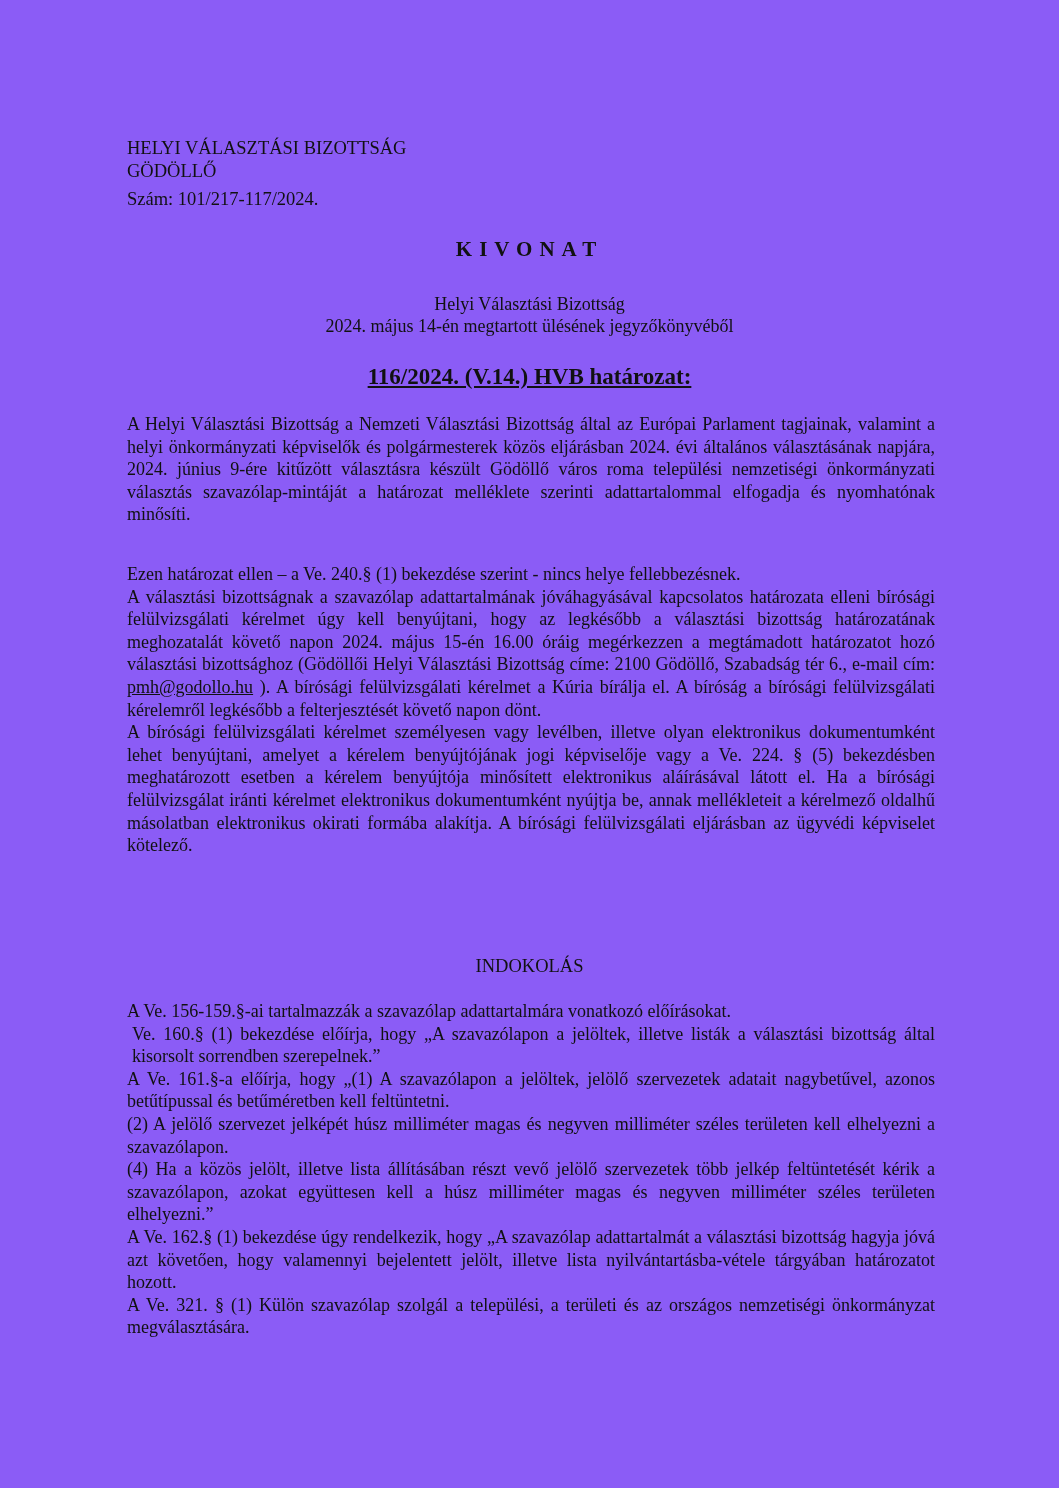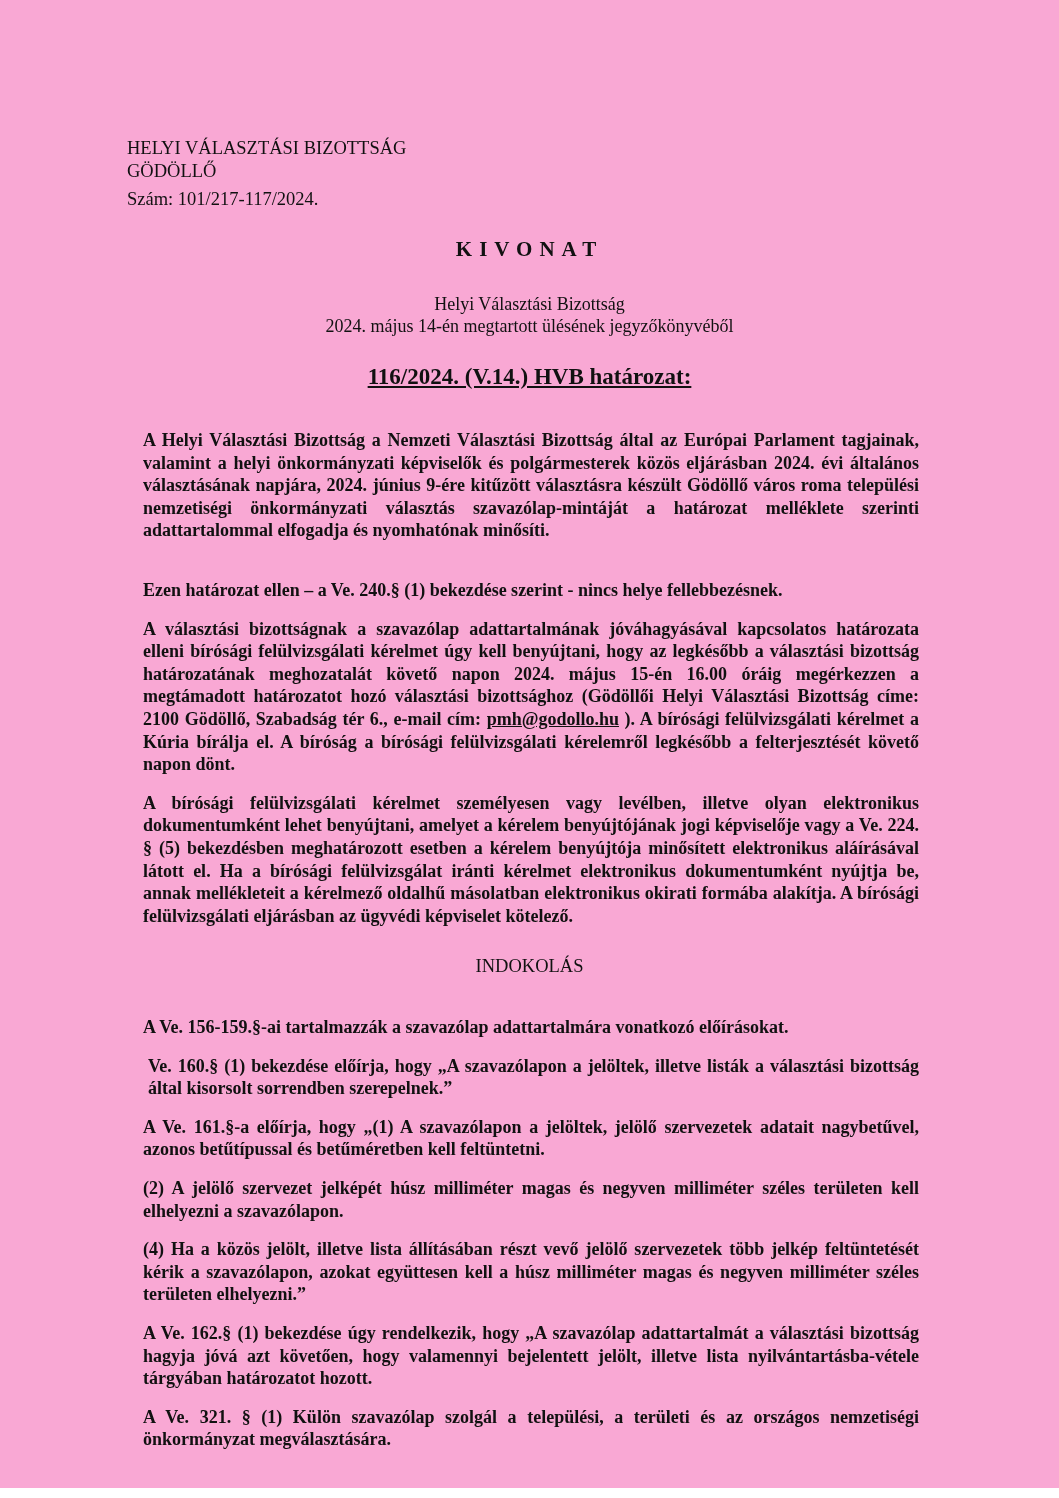--- a/index.html
+++ b/index.html
@@ -1,26 +1,26 @@
 <!DOCTYPE html>
 <html><head>
 <meta charset="utf-8">
 <style>
   html, body { margin: 0; padding: 0; background: #ffffff; }
   body { width: 1059px; height: 1498px; position: relative; overflow: hidden;
          font-family: "Liberation Serif", "DejaVu Serif", serif; color: #111; }
-  .page { position: absolute; left: 0; top: 0; width: 1059px; height: 1488px; background: #f9a8d4; }
+  .page { position: absolute; left: 0; top: 0; width: 1059px; height: 1488px; background: #8b5cf6; }
   .abs { position: absolute; }
   .hdr { left: 127px; font-size: 18.5px; line-height: 23px; white-space: nowrap; }
   .title { left: 0; width: 1059px; text-align: center; font-weight: bold; font-size: 21px; letter-spacing: 7px; }
   .center { left: 0; width: 1059px; text-align: center; font-size: 18px; line-height: 22.5px; }
   .decision { left: 0; width: 1059px; text-align: center; font-size: 23px; font-weight: bold; }
   .decision span { text-decoration: underline; }
   .para { left: 127px; width: 808px; font-size: 18px; line-height: 22.6px; text-align: justify; }
-  .para p { margin: 16px; font-weight: bold; }
+  .para p { margin: 0; }
   .para p.last { text-align-last: left; }
   .link { text-decoration: underline; }
   .indent { padding-left: 5px; }
 </style>
 </head>
 <body>
 
 <div class="page">
 
   <div class="abs hdr" style="top:137px;">HELYI VÁLASZTÁSI BIZOTTSÁG</div>

